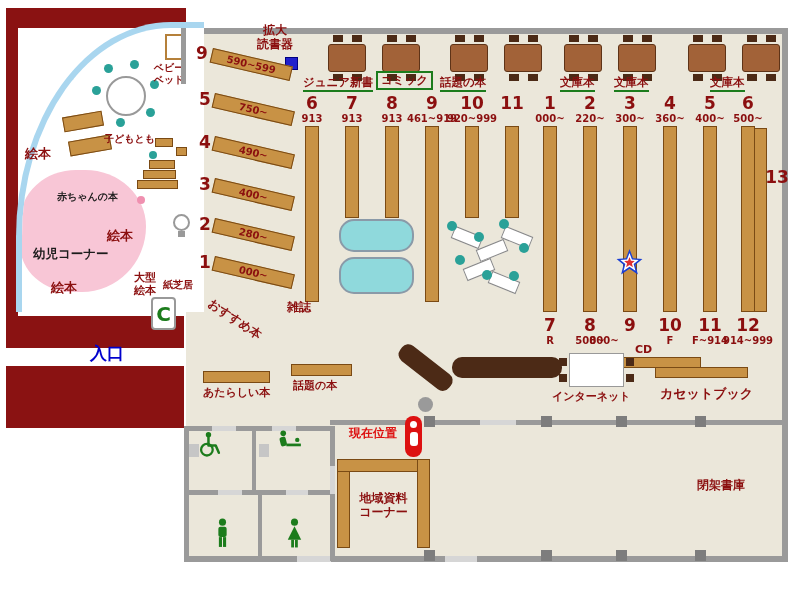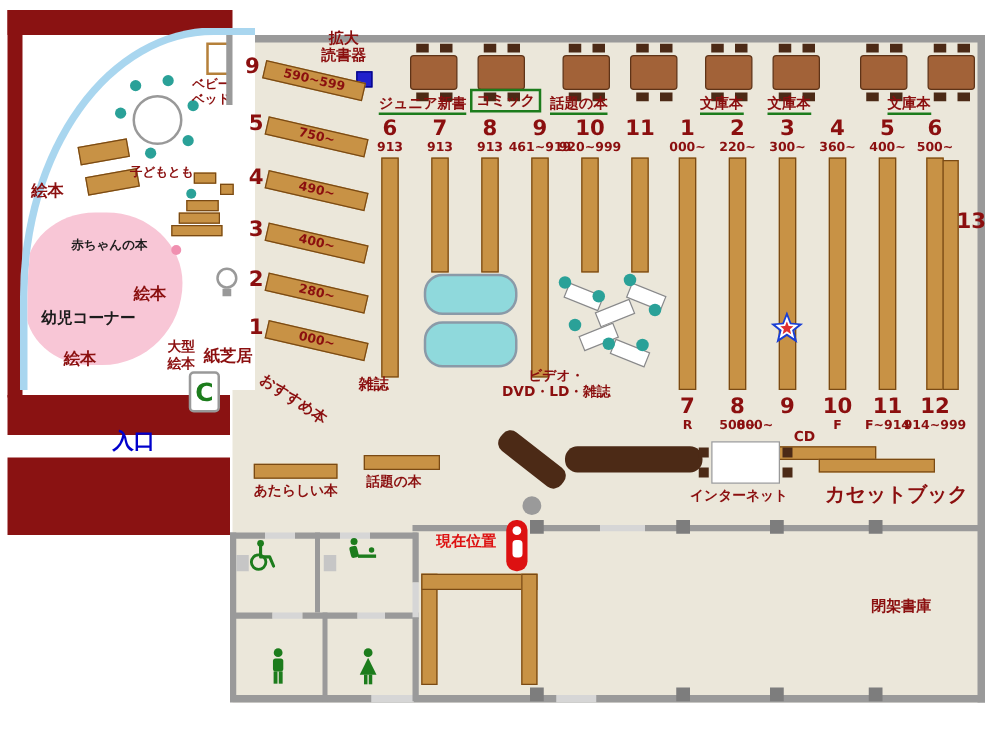--- a/index.html
+++ b/index.html
@@ -107,21 +107,21 @@
   <div class="shelf" style="left:165px;top:34px;width:19px;height:26px;background:#fff;border:2px solid #b5803a"></div>
   <div class="lbl ctr" style="left:150px;top:62px;width:38px;font-size:10px">ベビーベッド</div>
 
   <div class="lbl" style="left:25px;top:147px;font-size:13px">絵本</div>
   <div class="lbl blk" style="left:57px;top:191px;font-size:10px">赤ちゃんの本</div>
   <div class="lbl" style="left:107px;top:229px;font-size:13px">絵本</div>
   <div class="lbl blk" style="left:33px;top:247px;font-size:12.5px">幼児コーナー</div>
   <div class="lbl" style="left:51px;top:281px;font-size:13px">絵本</div>
   <div class="lbl" style="left:104px;top:133px;font-size:10px">子どもとも</div>
   <div class="lbl ctr" style="left:131px;top:272px;width:28px;font-size:11px">大型絵本</div>
-  <div class="lbl" style="left:163px;top:279px;font-size:13px">紙芝居</div>
+  <div class="lbl" style="left:163px;top:279px;font-size:10px">紙芝居</div>
   <div class="cbox">C</div>
 
   <div class="lbl ctr" style="left:248px;top:24px;width:54px;font-size:12px">
     <span>拡大</span><br>
     <span>読書器</span>
   </div>
   <div class="abs" style="left:285px;top:57px;width:13px;height:13px;background:#2020cc;border:1px solid #000080"></div>
 
   <div class="rtable" style="left:328px;top:44px"></div>
   <div class="rtable" style="left:382px;top:44px"></div>
@@ -202,24 +202,20 @@
   <div class="lbl rng" style="left:642px;top:335px;width:56px">F</div>
   <div class="lbl num" style="left:693px;top:316px">11</div>
   <div class="lbl rng" style="left:682px;top:335px;width:56px">F~914</div>
   <div class="lbl num" style="left:731px;top:316px">12</div>
   <div class="lbl rng" style="left:720px;top:335px;width:56px">914~999</div>
 
   <div class="shelf" style="left:754px;top:128px;width:13px;height:184px"></div>
   <div class="lbl num" style="left:760px;top:168px">13</div>
 
   <div class="lbl" style="left:287px;top:301px;font-size:12px">雑誌</div>
-  <div class="lbl ctr" style="left:396px;top:295px;width:98px;font-size:11px">
-    <span>ビデオ・</span><br>
-    <span>DVD・LD・雑誌</span>
-  </div>
 
   <div class="ctable" style="left:339px;top:219px;width:75px;height:33px"></div>
   <div class="ctable" style="left:339px;top:257px;width:75px;height:37px"></div>
 
   <div class="rack" style="left:452px;top:231px;transform:rotate(22deg)"></div>
   <div class="rack" style="left:477px;top:244px;transform:rotate(-22deg)"></div>
   <div class="rack" style="left:502px;top:231px;transform:rotate(22deg)"></div>
   <div class="rack" style="left:464px;top:263px;transform:rotate(-22deg)"></div>
   <div class="rack" style="left:489px;top:276px;transform:rotate(22deg)"></div>
   <div class="rstools"></div>
@@ -230,21 +226,21 @@
 
   <div class="counter" style="left:452px;top:357px;width:110px;height:21px;border-radius:10px"></div>
   <div class="counter" style="left:407px;top:341px;width:62px;height:19px;border-radius:8px;transform:rotate(38deg);transform-origin:0 0"></div>
   <div class="dot" style="left:418px;top:397px;width:15px;height:15px;background:#9a9a9a"></div>
 
   <div class="lbl" style="left:635px;top:344px;font-size:11px">CD</div>
   <div class="shelf" style="left:617px;top:357px;width:84px;height:11px"></div>
   <div class="itable"></div>
   <div class="lbl" style="left:552px;top:391px;font-size:11px">インターネット</div>
   <div class="shelf" style="left:655px;top:367px;width:93px;height:11px"></div>
-  <div class="lbl" style="left:660px;top:387px;font-size:16px">カセットブック</div>
+  <div class="lbl" style="left:660px;top:387px;font-size:13px">カセットブック</div>
 
   <div class="shelf" style="left:203px;top:371px;width:67px;height:12px"></div>
   <div class="lbl" style="left:203px;top:387px;font-size:11px">あたらしい本</div>
   <div class="shelf" style="left:291px;top:364px;width:61px;height:12px"></div>
   <div class="lbl" style="left:293px;top:380px;font-size:11px">話題の本</div>
 
   <div class="wall" style="left:330px;top:420px;width:76px;height:5px"></div>
   <div class="wall" style="left:424px;top:420px;width:56px;height:5px"></div>
   <div class="door" style="left:480px;top:420px;width:36px;height:5px"></div>
   <div class="wall" style="left:516px;top:420px;width:268px;height:5px"></div>
@@ -310,16 +306,20 @@
       <circle cx="10" cy="4" r="3.4"></circle>
       <path d="M10 8 L16.5 21 H3.5 Z"></path>
       <rect x="6.8" y="21" width="2.7" height="7.5"></rect>
       <rect x="10.5" y="21" width="2.7" height="7.5"></rect>
     </svg>
   </div>
 
   <div class="shelf" style="left:337px;top:459px;width:13px;height:89px"></div>
   <div class="shelf" style="left:337px;top:459px;width:93px;height:13px"></div>
   <div class="shelf" style="left:417px;top:459px;width:13px;height:89px"></div>
+  <div class="lbl ctr" style="left:337px;top:492px;width:93px;font-size:12px">
+    <span>地域資料</span><br>
+    <span>コーナー</span>
+  </div>
 
   <div class="lbl" style="left:697px;top:479px;font-size:12px">閉架書庫</div>
 
 </div>
 
 </body></html>

